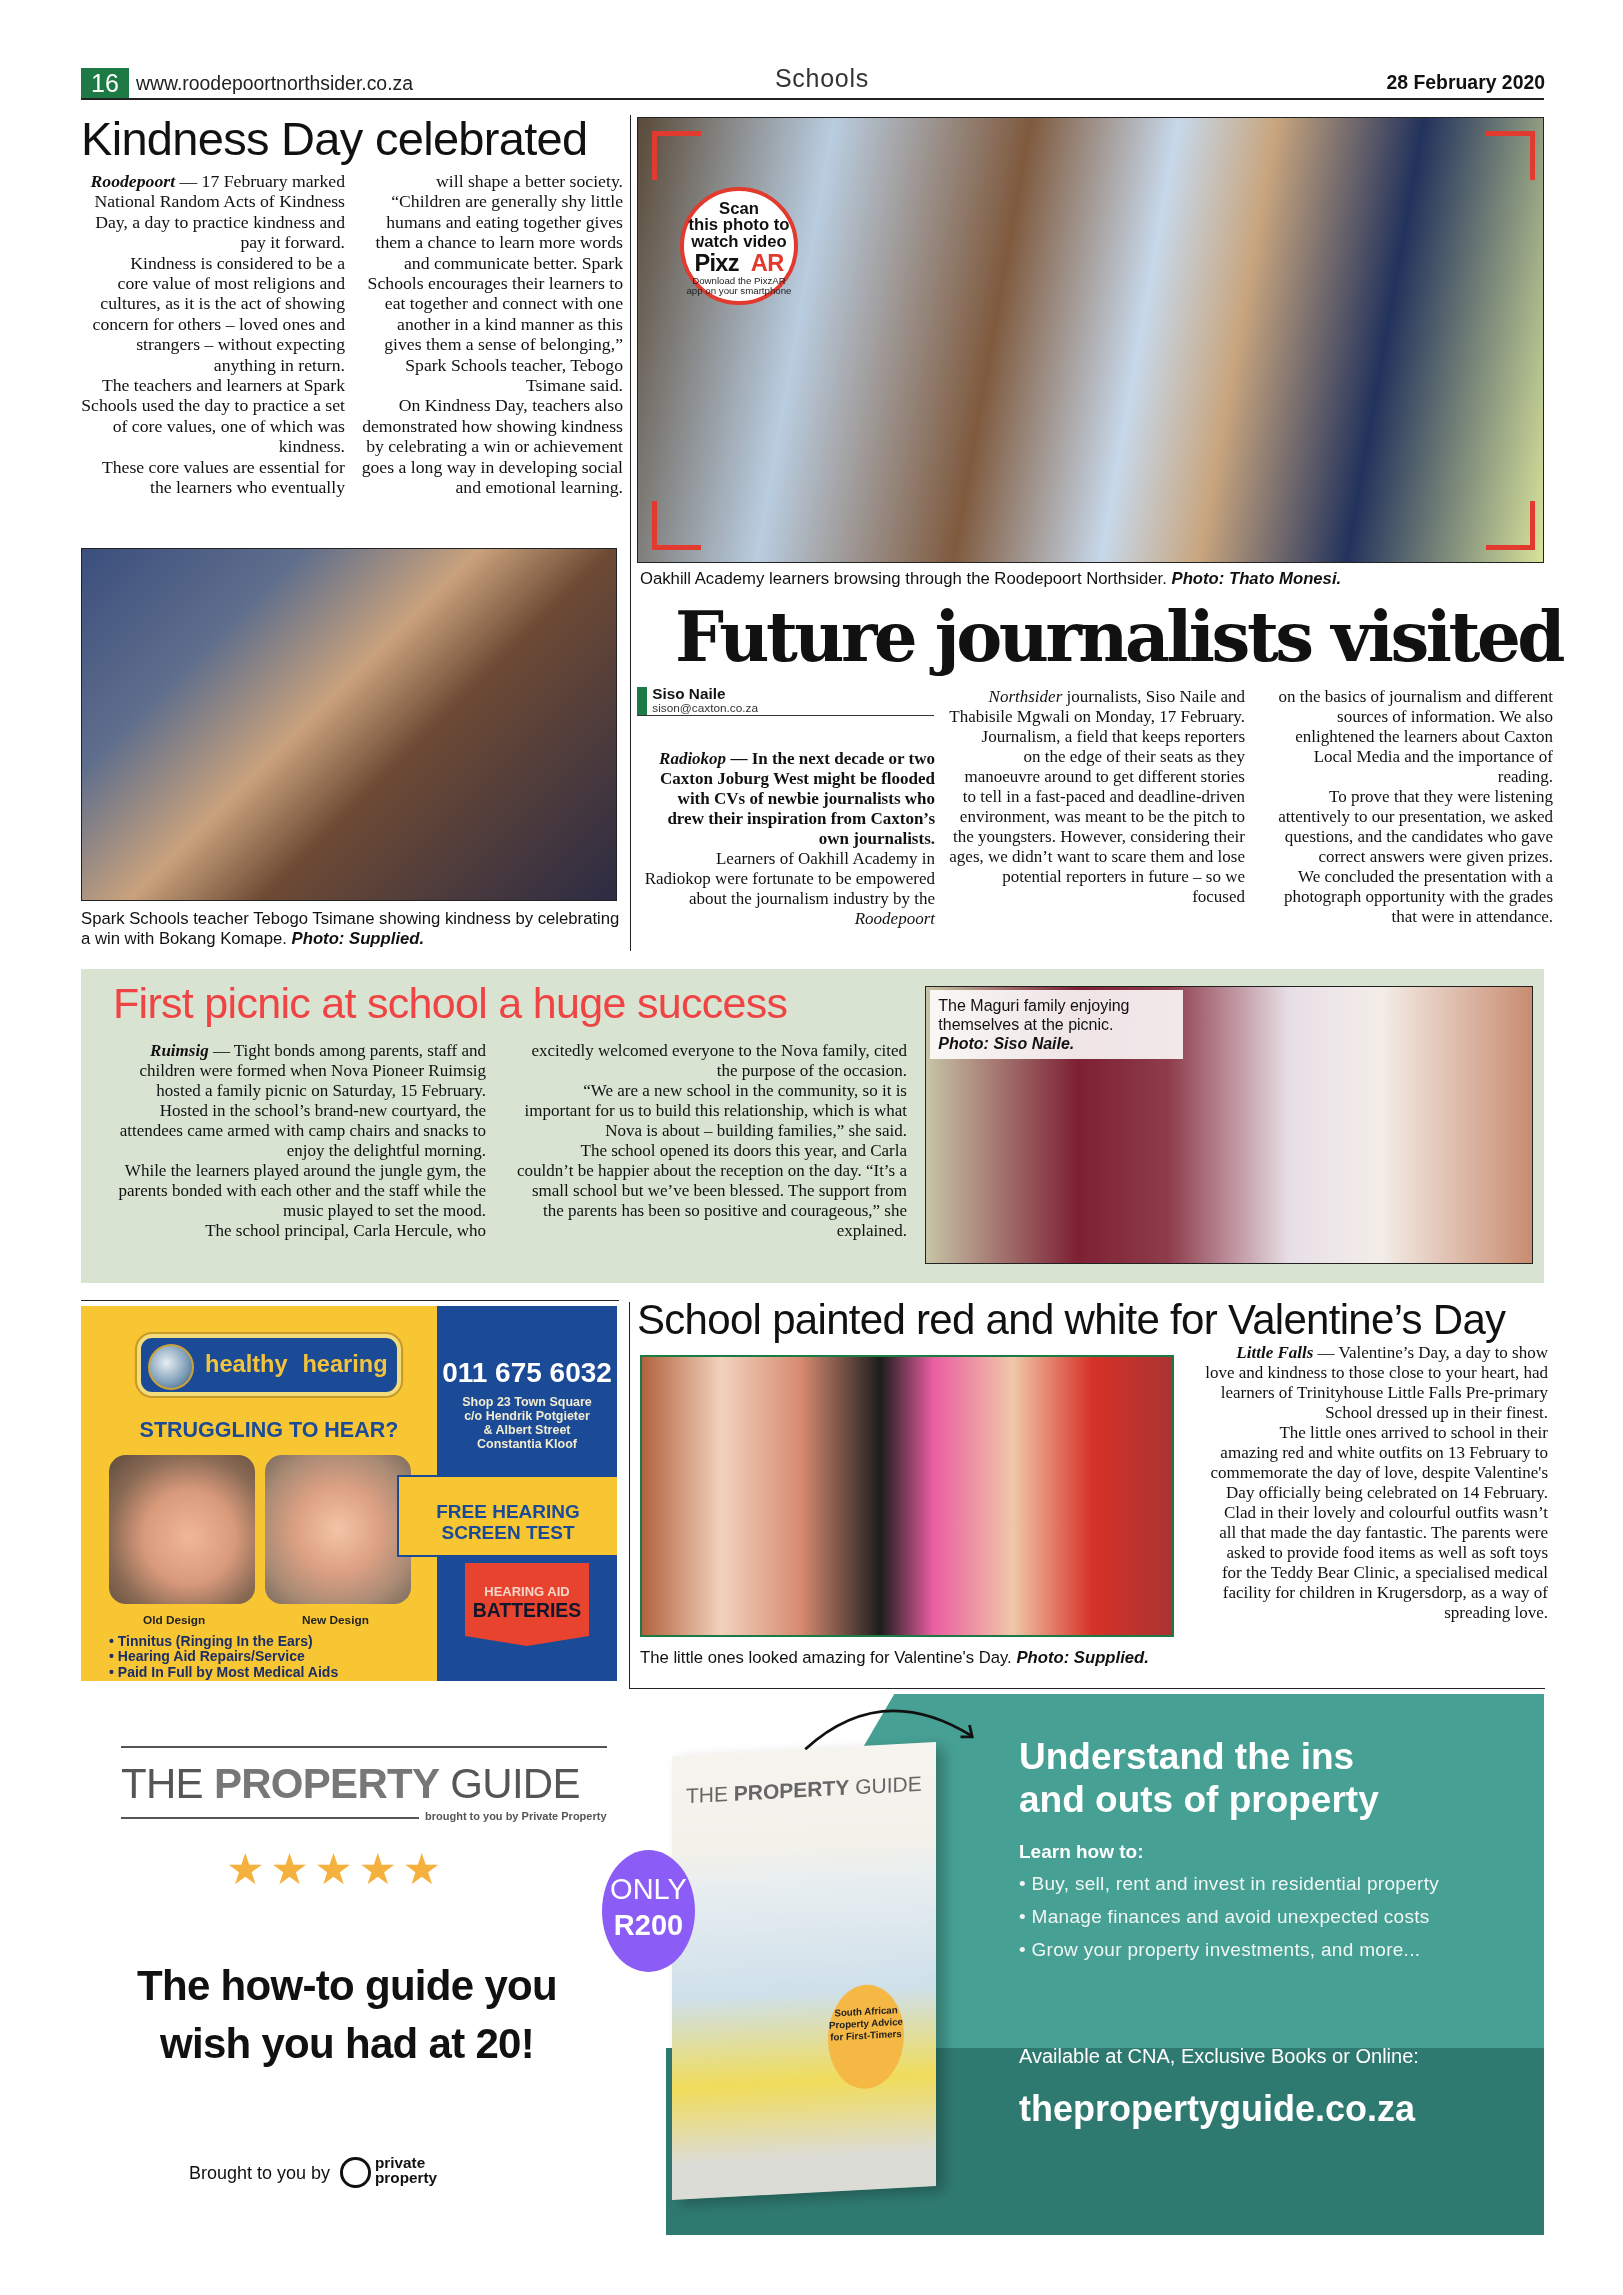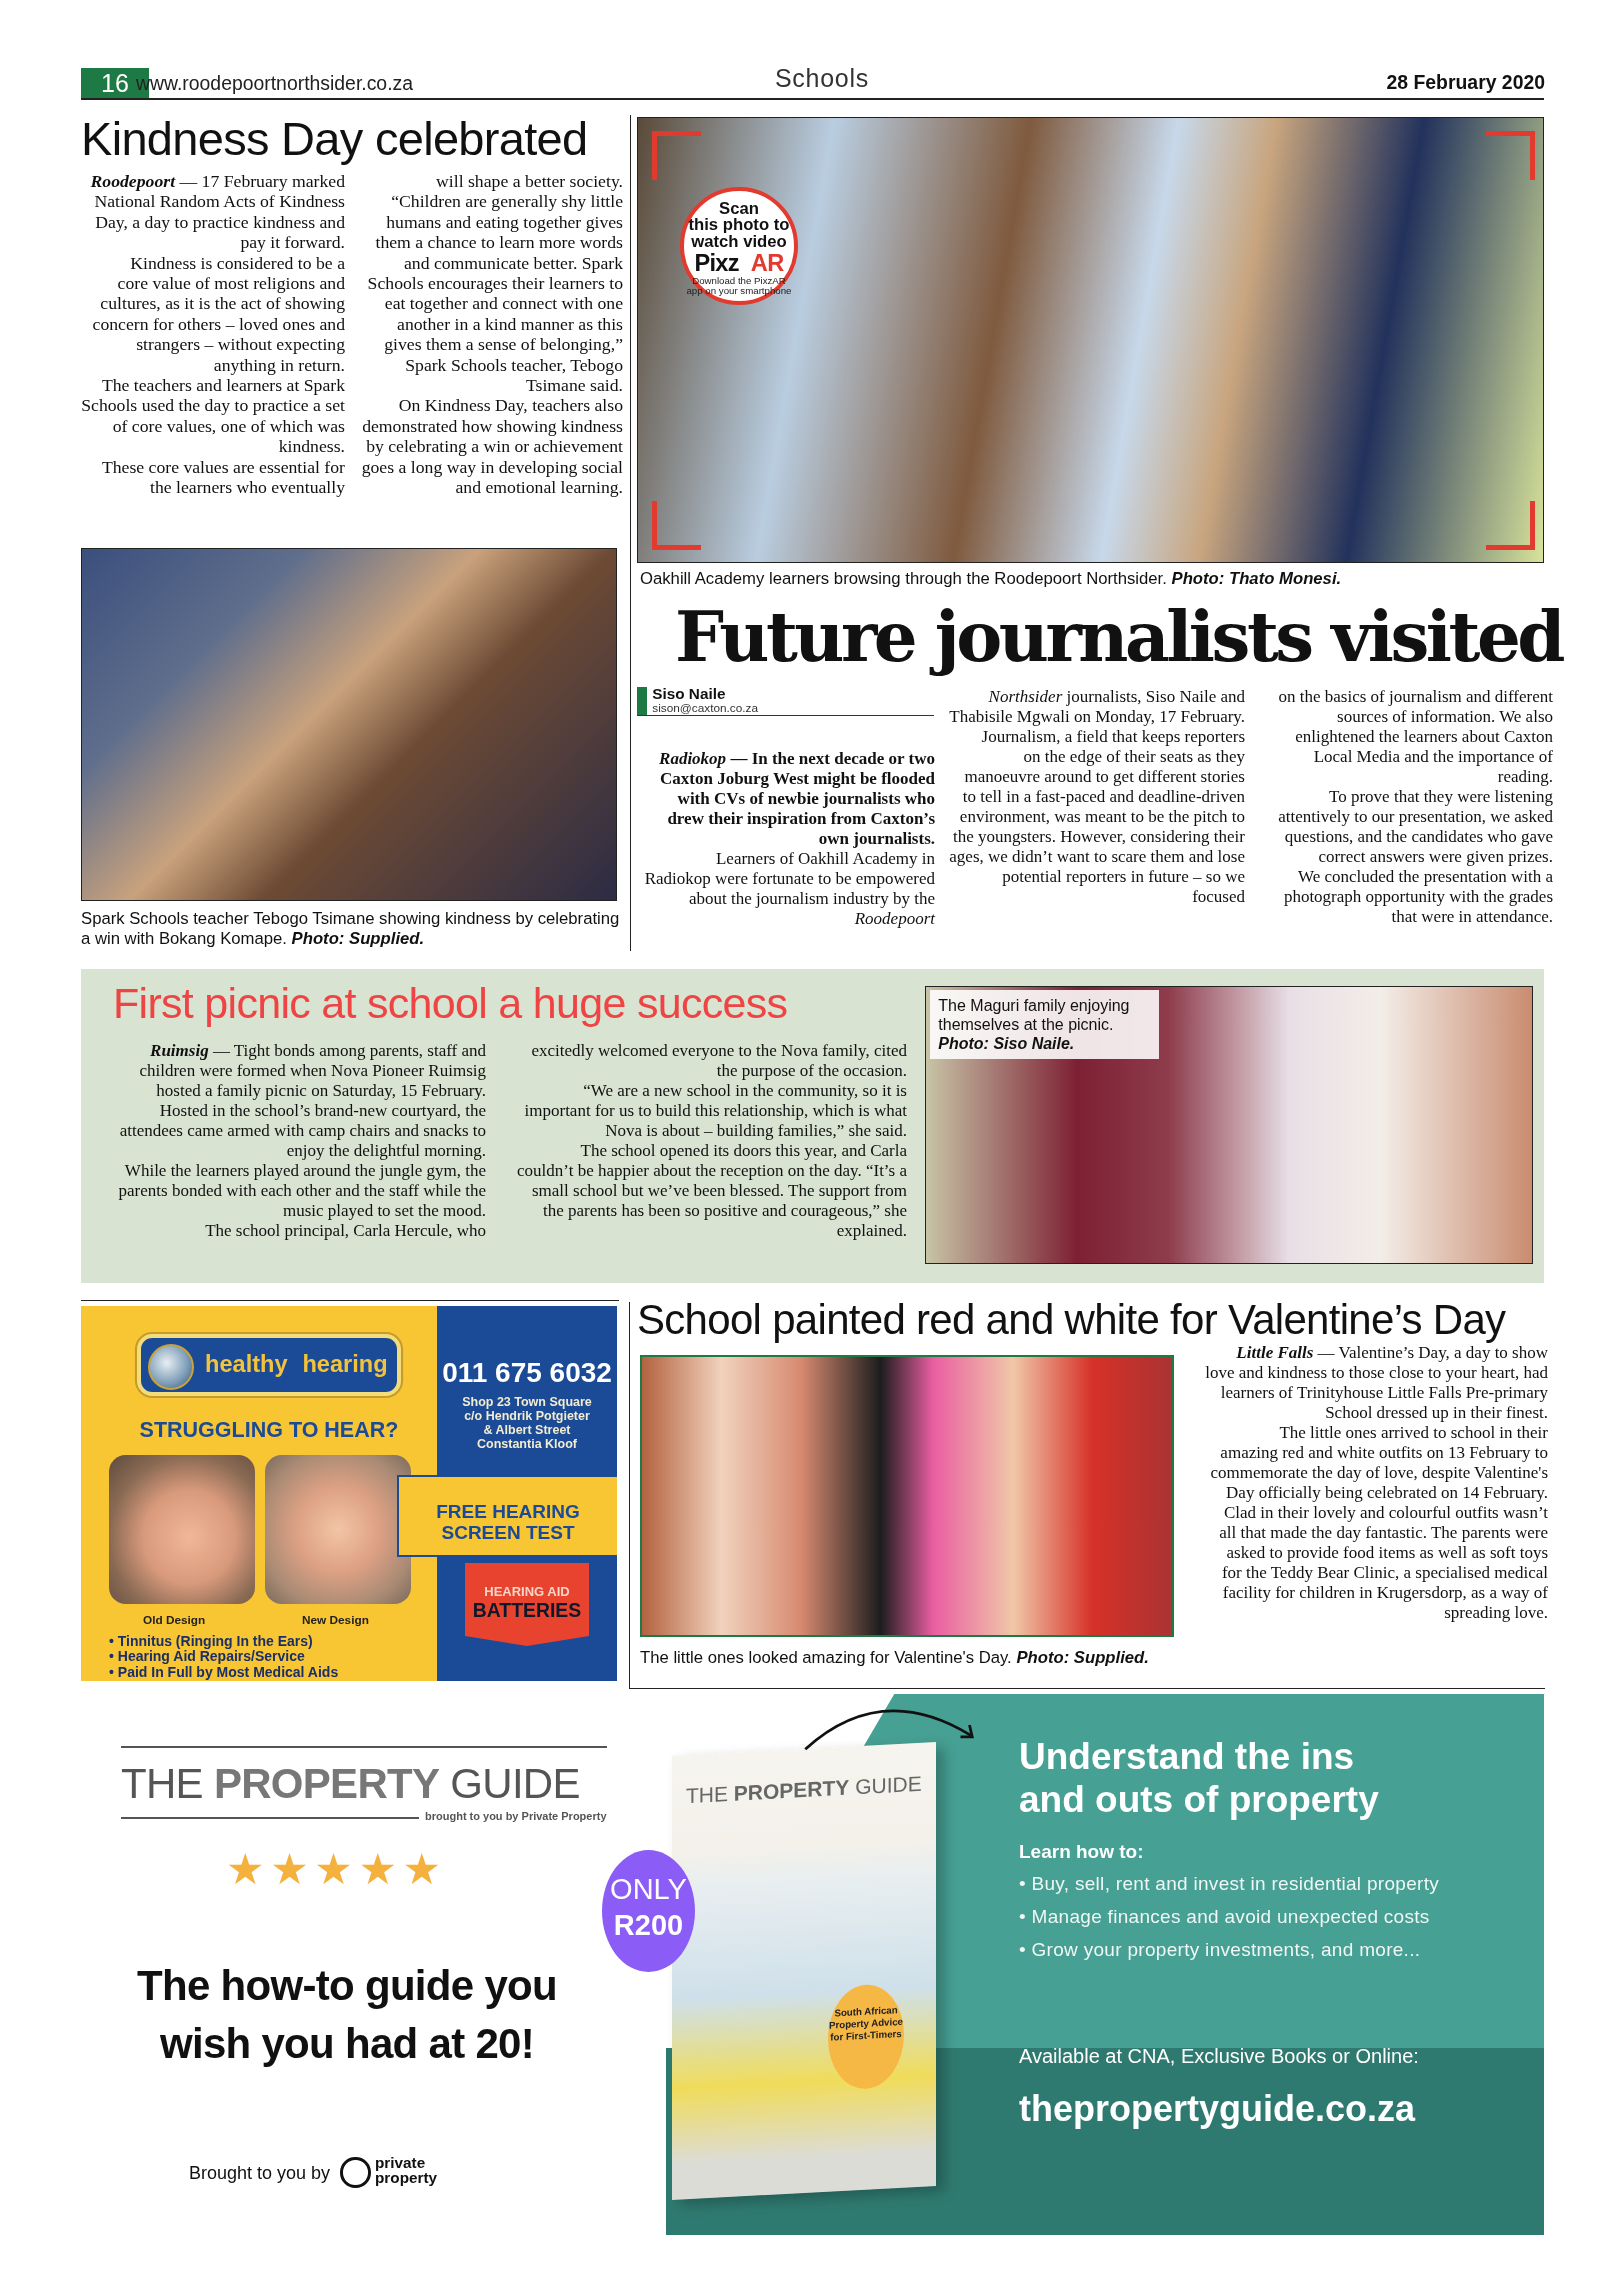--- a/index.html
+++ b/index.html
@@ -1,21 +1,21 @@
 <!DOCTYPE html>
 <html style="font-size:11px"><head>
 <meta charset="utf-8">
 <style>
   * { box-sizing: border-box; margin: 0; padding: 0; }
   html, body { width: 1624px; height: 2295px; background: #ffffff; overflow: hidden; }
   body { position: relative; font-family: "Liberation Serif", serif; color: #111; }
   .abs { position: absolute; }
 
   
-  .hdr-page { left: 81px; top: 68px; width: 68px; height: 30.5px; background: #1e7a45; color: #fff;
+  .hdr-page { left: 81px; top: 68px; width: 48px; height: 30.5px; background: #1e7a45; color: #fff;
     font: 25px/30.5px "Liberation Sans", sans-serif; text-align: center; }
   .hdr-url { left: 136px; top: 69px; font: 19.4px/28px "Liberation Sans", sans-serif; color: #222; }
   .hdr-section { left: 775px; top: 62px; font: 25px/33px "Liberation Sans", sans-serif; color: #333; letter-spacing: 0.7px;}
   .hdr-date { right: 79px; top: 68px; font: bold 19.4px/28px "Liberation Sans", sans-serif; color: #111; }
   .hdr-rule { left: 81px; top: 98px; width: 1463px; height: 2.1px; background: #222; }
 
   
   .kd-title { left: 81px; top: 108px; font: 47px/62px "Liberation Sans", sans-serif; color: #111; letter-spacing: -0.7px; }
   .col-text { font: 17.7px/20.4px "Liberation Serif", serif; color: #111; text-align: left; }
   .col-text p { text-indent: 0; text-align: right; }
@@ -60,21 +60,21 @@
   .it { font-style: italic; }
 
   
   .picnic-box { left: 81px; top: 969px; width: 1463px; height: 314px; background: #d8e3d1; }
   .pc-title { left: 113px; top: 972px; font: 43px/62px "Liberation Sans", sans-serif; color: #ef4444; letter-spacing: -0.7px; }
   .pc-col1 { left: 97px; top: 1041px; width: 389px; }
   .pc-col2 { left: 511px; top: 1041px; width: 396px; }
   .pc-text { font: 17px/20px "Liberation Serif", serif; }
   .pc-photo { left: 925px; top: 986px; width: 608px; height: 278px; border: 1.4px solid #222;
     background: linear-gradient(90deg, #c7c4a6 0%, #7d2034 25%, #8e3c4b 40%, #e8dfe6 60%, #f3ede8 75%, #c98c70 100%); }
-  .pc-caption-box { left: 930px; top: 990px; width: 229px; height: 69px; background: rgba(255,255,255,0.88); padding: 5.6px 8.3px; }
+  .pc-caption-box { left: 930px; top: 990px; width: 253px; height: 69px; background: rgba(255,255,255,0.88); padding: 5.6px 8.3px; }
   .pc-caption-box .caption { font-size: 16px; line-height: 19.4px; }
 
   
   .ad-rule { left: 81px; top: 1300px; width: 538px; height: 1.4px; background: #222; }
   .hh-ad { left: 81px; top: 1306px; width: 536px; height: 375px; background: #f8c533; overflow: hidden; }
   .hh-right { position: absolute; left: 356px; top: 0; width: 180px; height: 375px; background: #1b4a96; }
   .hh-logo { position: absolute; left: 56px; top: 28px; width: 264px; height: 62px; border-radius: 15.3px; background: #1b4a96;
     border: 4.2px solid #f3dd7a; box-shadow: 0 0 0 2.1px #c89a2a; }
   .hh-logo .disc { position: absolute; left: 7px; top: 5.6px; width: 46px; height: 46px; border-radius: 50%;
     background: radial-gradient(circle at 40% 40%, #e8eef3, #7a9bb6 60%, #324f74); border: 2.1px solid #caa238; }

